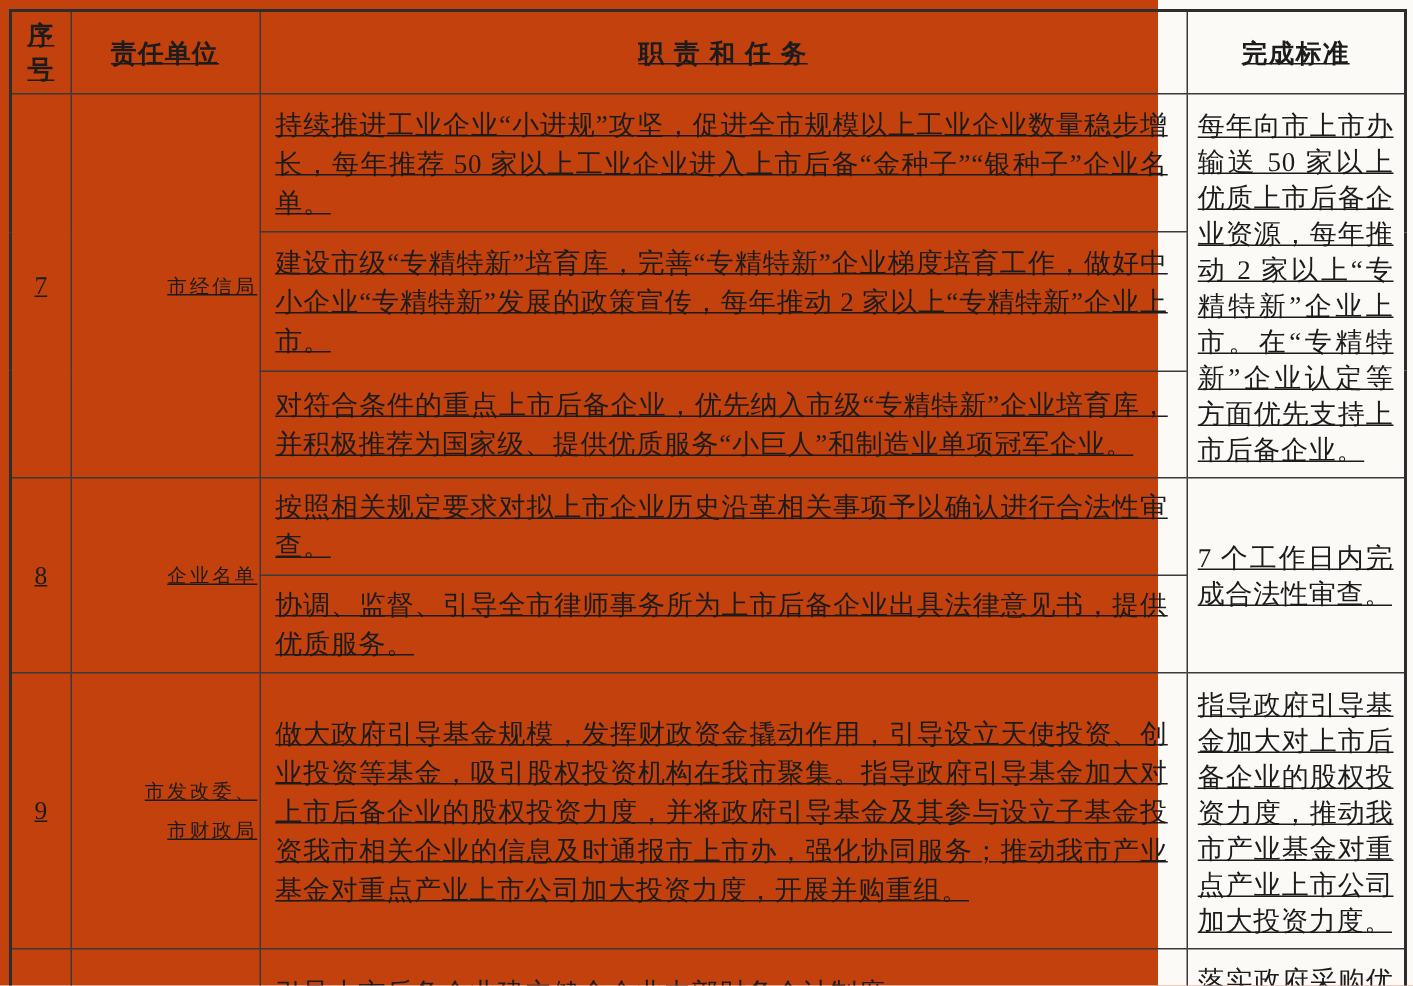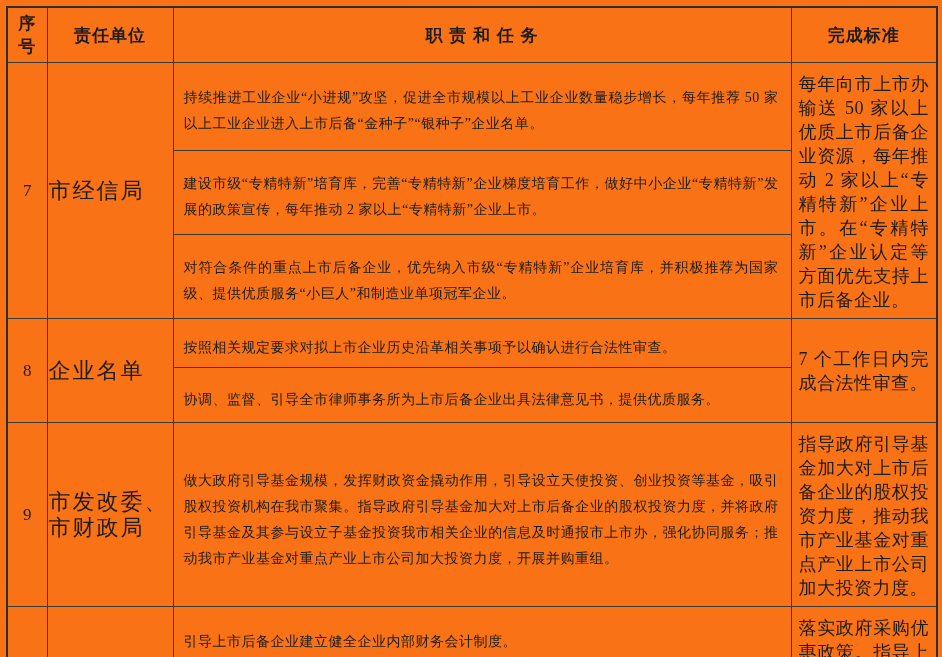--- a/index.html
+++ b/index.html
@@ -3,25 +3,26 @@
 <meta charset="utf-8">
 <style>
   html, body {
     margin: 0;
     padding: 0;
     background: #fbfaf7;
     font-family: "Liberation Serif", "DejaVu Serif", serif;
     color: #1c1c1c;
   }
   .page {
-    width: 942px;
+    width: 772px;
     height: 657px;
     box-sizing: border-box;
     padding: 6px;
-    background: #f97316;
+    background: #c2410c;
+    text-decoration: underline;
   }
   table.doc-table {
     width: 930px;
     height: 645px;
     border-collapse: collapse;
     table-layout: fixed;
     border: 2.5px solid #2d2d2d;
   }
   table.doc-table th,
   table.doc-table td {
@@ -36,31 +37,31 @@
     text-align: center;
     padding: 4px 2px;
     letter-spacing: 1px;
   }
   td.seq {
     text-align: center;
     font-size: 17px;
     font-family: "Liberation Serif", "DejaVu Serif", serif;
   }
   td.unit {
-    text-align: left;
-    font-size: 22px;
+    text-align: right;
+    font-size: 13px;
     letter-spacing: 2px;
     white-space: pre-line;
     line-height: 26px;
     margin-top: 32px;
   }
   td.task {
-    font-size: 14px;
+    font-size: 18px;
     line-height: 26px;
-    padding: 16px 12px 6px 10px;
+    padding: 6px 12px 6px 10px;
     text-align: justify;
     letter-spacing: 0.5px;
   }
   td.standard {
     font-size: 18px;
     line-height: 24px;
     padding: 6px 7px;
     text-align: justify;
     vertical-align: top;
     padding-top: 9px;

